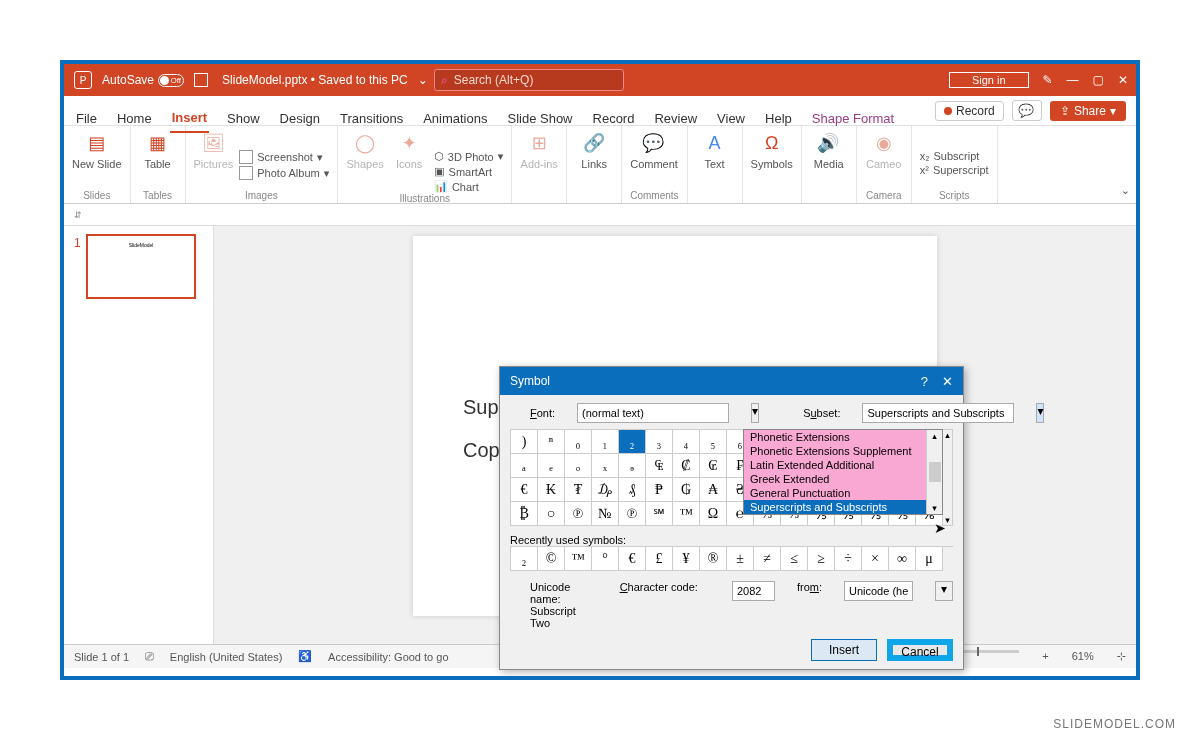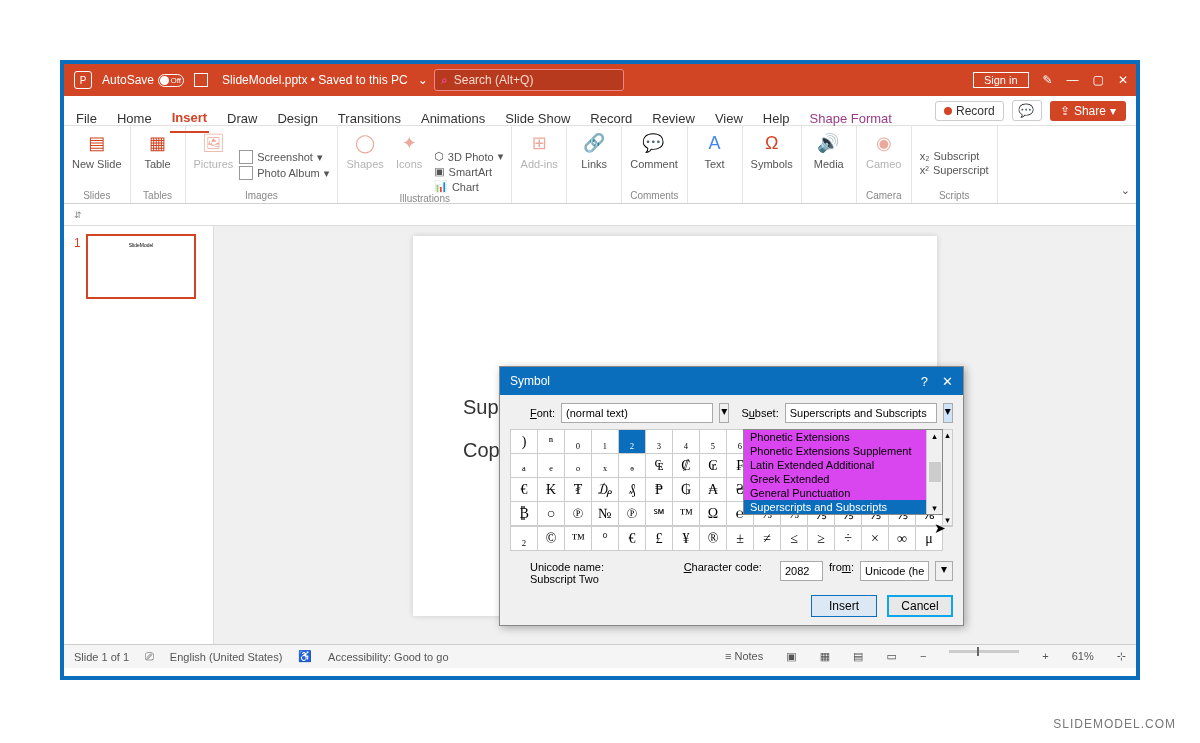--- a/index.html
+++ b/index.html
@@ -9,21 +9,21 @@
   .tb-left { display: flex; align-items: center; gap: 10px; padding-left: 10px; }
   .tb-logo { width: 18px; height: 18px; border: 1px solid #fff; border-radius: 3px; display: flex; align-items: center; justify-content: center; font-size: 10px; }
   .tb-autosave { display: flex; align-items: center; gap: 4px; }
   .tb-toggle { width: 26px; height: 13px; border: 1px solid #fff; border-radius: 7px; position: relative; font-size: 8px; display: flex; align-items: center; justify-content: flex-end; padding-right: 2px; }
   .tb-toggle::before { content: ""; width: 9px; height: 9px; background: #fff; border-radius: 50%; position: absolute; left: 1px; }
   .tb-save { width: 14px; height: 14px; border: 1px solid #fff; }
   .tb-fname { margin-left: 4px; }
   .tb-search { position: absolute; left: 370px; background: #b83a1e; border: 1px solid #e88; border-radius: 3px; width: 190px; height: 22px; display: flex; align-items: center; padding: 0 6px; gap: 6px; color: #f5c; font-size: 12px; }
   .tb-search span.ph { color: #fcd7cc; }
   .tb-right { position: absolute; right: 8px; display: flex; align-items: center; gap: 14px; }
-  .signin { border: 1px solid #fff; padding: 1px 10px; font-size: 11px; }
+  .signin { border: 1px solid #fff; padding: 1px 22px; font-size: 11px; }
 
   .ribbon-tabs { height: 30px; border-bottom: 1px solid #e1e1e1; display: flex; align-items: center; padding: 0 10px; font-size: 13px; color: #333; gap: 16px; position: relative; }
   .ribbon-tabs .tab { padding: 6px 2px; cursor: pointer; margin-top: 16px; }
   .ribbon-tabs .tab.active { color: #d14424; border-bottom: 2px solid #d14424; font-weight: 600; }
   .ribbon-tabs .tab.context { color: #9b3c86; }
   .ribbon-right { position: absolute; right: 10px; display: flex; gap: 8px; align-items: center; }
   .rec-btn { border: 1px solid #ccc; padding: 2px 8px; border-radius: 3px; font-size: 12px; display: flex; align-items: center; gap: 4px; }
   .rec-dot { width: 8px; height: 8px; background: #d14424; border-radius: 50%; }
   .share-btn { background: #d14424; color: #fff; padding: 3px 10px; border-radius: 3px; font-size: 12px; display: flex; align-items: center; gap: 4px; }
   .comm-btn { border: 1px solid #ccc; padding: 2px 6px; border-radius: 3px; }
@@ -53,34 +53,34 @@
   .statusbar { height: 24px; border-top: 1px solid #ccc; background: #f5f5f5; display: flex; align-items: center; font-size: 11px; color: #555; padding: 0 10px; gap: 16px; position: relative; }
   .statusbar .right { position: absolute; right: 10px; display: flex; align-items: flex-start; gap: 23px; }
 
   .watermark { position: absolute; bottom: 12px; right: 24px; font-size: 12px; color: #777; letter-spacing: 1px; font-family: Arial; }
 
   
   .dialog { position: absolute; left: 435px; top: 302px; width: 465px; background: #f0f0f0; border: 1px solid #888; box-shadow: 2px 2px 8px rgba(0,0,0,0.3); font-size: 12px; z-index: 50; }
   .dlg-title { background: #0a6ebd; color: #fff; height: 28px; display: flex; align-items: center; justify-content: space-between; padding: 0 10px; }
   .dlg-title .tbtns { display: flex; gap: 14px; font-size: 13px; }
   .dlg-body { padding: 8px 10px; }
-  .dlg-row { display: flex; align-items: center; gap: 6px; margin-bottom: 6px; padding-left: 20px; }
+  .dlg-row { display: flex; align-items: center; gap: 22px; margin-bottom: 6px; padding-left: 20px; }
   .dlg-label { font-size: 11px; }
   .dlg-label u { text-decoration: underline; }
   .dlg-input { border: 1px solid #aaa; background: #fff; height: 20px; padding: 0 4px; font-size: 11px; }
   .sym-grid { display: grid; grid-template-columns: repeat(16, 27px); border-left: 1px solid #ccc; border-top: 1px solid #ccc; position: relative; }
   .sym-cell { width: 27px; height: 24px; border-right: 1px solid #ccc; border-bottom: 1px solid #ccc; display: flex; align-items: center; justify-content: center; font-size: 14px; background: #fff; font-family: "Times New Roman", serif; }
   .sym-cell.selected { background: #0a6ebd; color: #fff; }
   .sym-scroll { width: 16px; background: #f0f0f0; border: 1px solid #ccc; border-left: none; display: flex; flex-direction: column; justify-content: space-between; align-items: center; font-size: 9px; }
   .sym-wrap { display: flex; }
-  .dropdown-pop { position: absolute; left: 233px; top: 0px; width: 200px; background: #d946ef; border: 1px solid #888; z-index: 60; font-size: 11px; }
+  .dropdown-pop { position: absolute; left: 233px; top: 0px; width: 200px; background: #f9a8d4; border: 1px solid #888; z-index: 60; font-size: 11px; }
   .dropdown-pop div { padding: 1px 6px; }
   .dropdown-pop div.sel { background: #0a6ebd; color: #fff; }
   .dlg-btns { display: flex; justify-content: flex-end; gap: 10px; margin-top: 10px; }
-  .dlg-btn { width: 66px; height: 22px; border: 2px solid #0ea5e9; background: #e8e8e8; font-size: 12px; }
+  .dlg-btn { width: 66px; height: 22px; border: 6px solid #0ea5e9; background: #e8e8e8; font-size: 12px; }
   .dlg-btn.primary { border: 1px solid #0a6ebd; background: #dce9f5; }
   .recent-row { display: grid; grid-template-columns: repeat(16, 27px); border-left: 1px solid #ccc; border-top: 1px solid #ccc; }
   .cursor-arrow { position: absolute; left: 424px; top: 91px; font-size: 14px; color: #000; z-index: 70; pointer-events: none; }
   .dd-scroll { position: absolute; right: 0; top: 0; width: 16px; height: 100%; background: #f0f0f0; border-left: 1px solid #ccc; display:flex; flex-direction:column; justify-content:space-between; align-items:center; font-size:9px;}
 </style>
 </head>
 <body>
 
 <div class="outer-frame">
 
@@ -107,21 +107,21 @@
       <span>—</span>
       <span>▢</span>
       <span>✕</span>
     </div>
   </div>
 
   <div class="ribbon-tabs">
     <div class="tab">File</div>
     <div class="tab">Home</div>
     <div class="tab active">Insert</div>
-    <div class="tab">Draw</div>
+    <div class="tab">Show</div>
     <div class="tab">Design</div>
     <div class="tab">Transitions</div>
     <div class="tab">Animations</div>
     <div class="tab">Slide Show</div>
     <div class="tab">Record</div>
     <div class="tab">Review</div>
     <div class="tab">View</div>
     <div class="tab">Help</div>
     <div class="tab context">Shape Format</div>
     <div class="ribbon-right">
@@ -413,20 +413,21 @@
             <div class="sel">Superscripts and Subscripts</div>
             <div class="dd-scroll">
               <span>▴</span>
               <span style="width:12px;height:20px;background:#ccc"></span>
               <span>▾</span>
             </div>
         </div>
         <div class="cursor-arrow">➤</div>
       </div>
 
+      <div style="margin-top:8px" class="dlg-label">Recently used symbols:</div>
       <div class="recent-row" id="recent-row">
           <div class="sym-cell">₂</div>
           <div class="sym-cell">©</div>
           <div class="sym-cell">™</div>
           <div class="sym-cell">°</div>
           <div class="sym-cell">€</div>
           <div class="sym-cell">£</div>
           <div class="sym-cell">¥</div>
           <div class="sym-cell">®</div>
           <div class="sym-cell">±</div>

